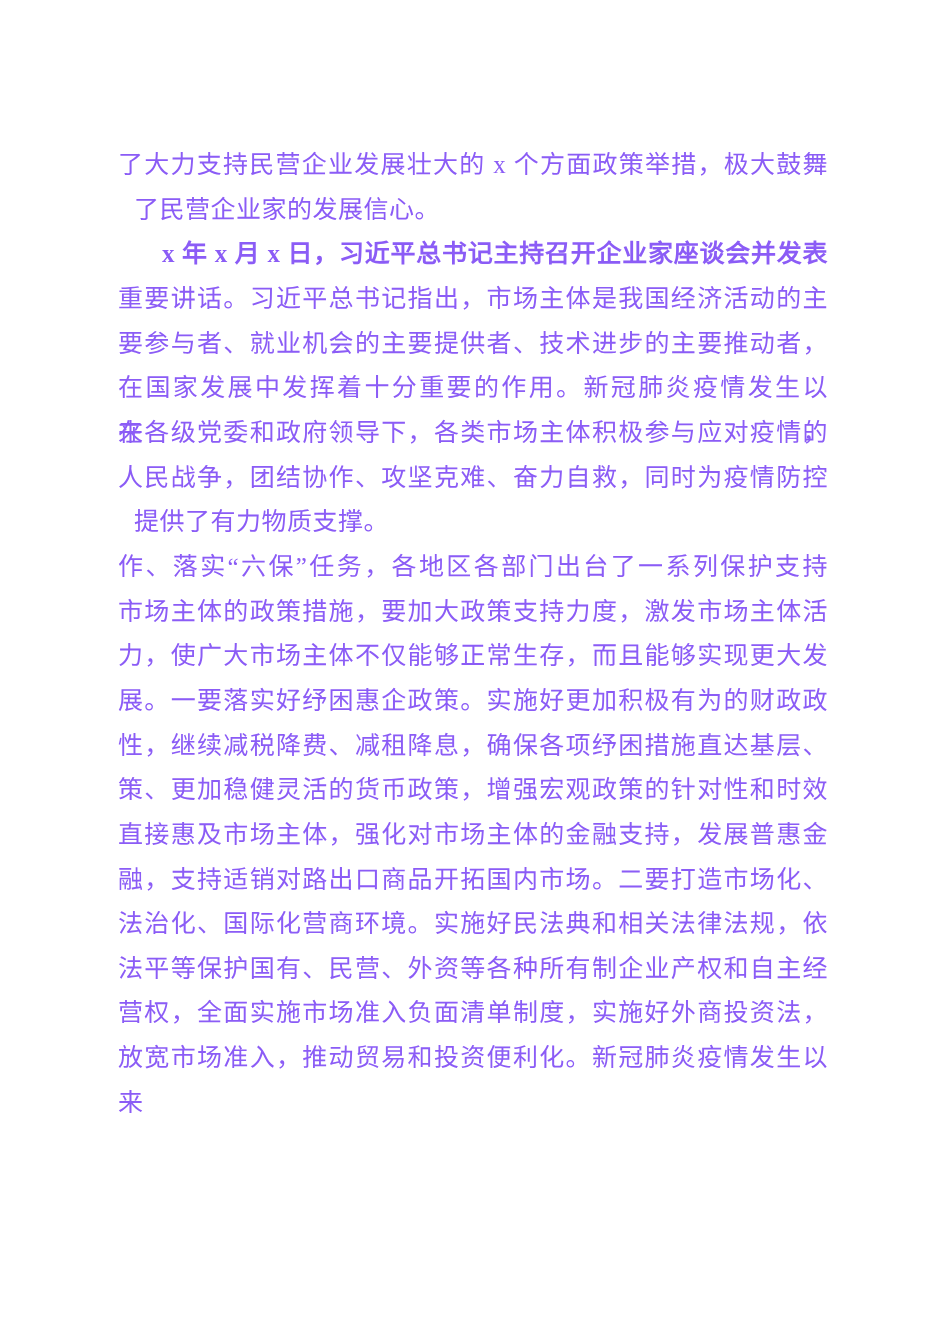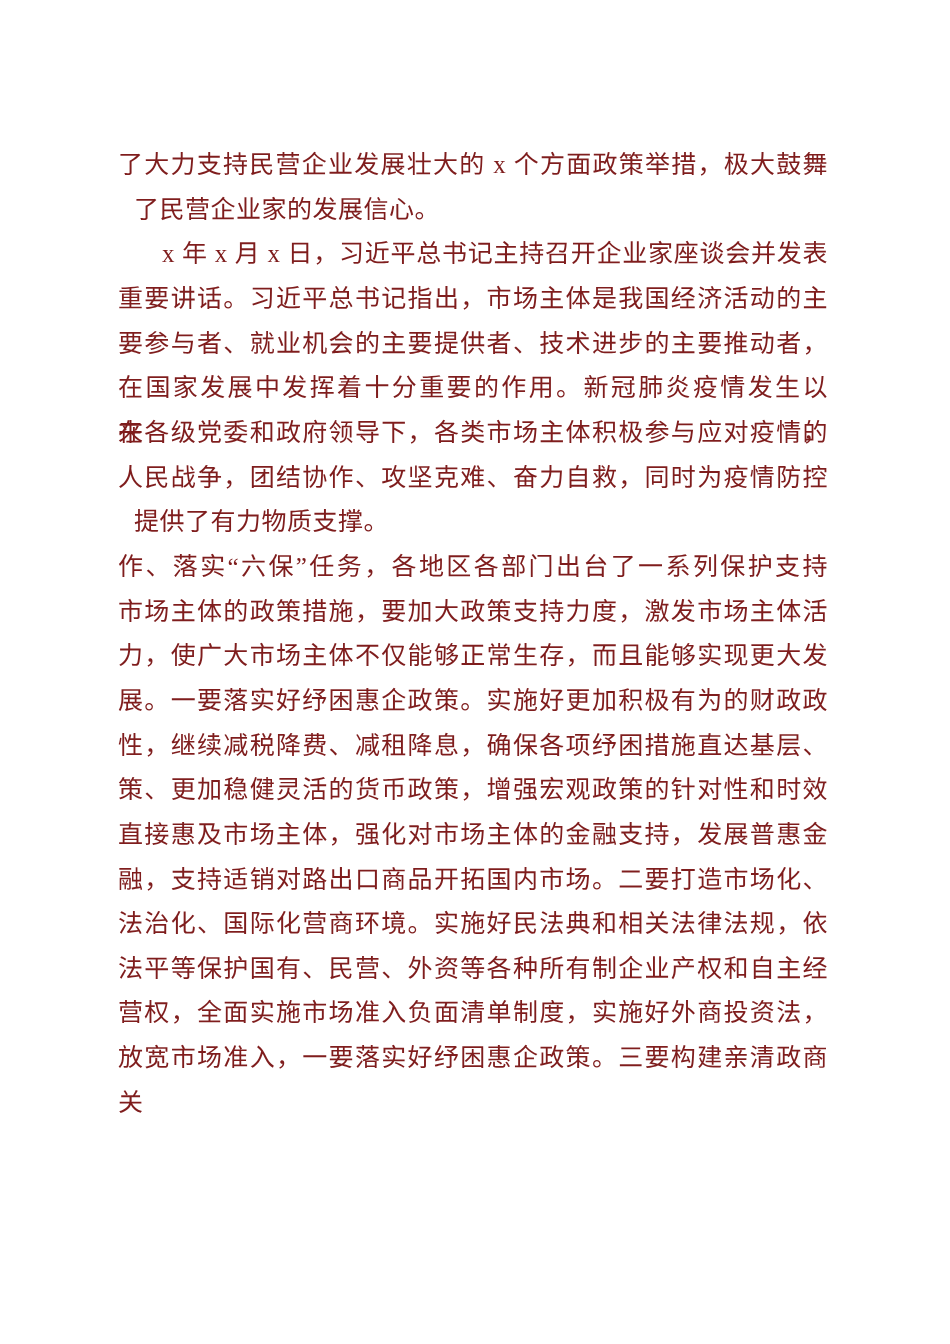--- a/index.html
+++ b/index.html
@@ -20,21 +20,21 @@
     top: 0;
     width: 950px;
     height: 1344px;
     background: #ffffff;
   }
   .text-block {
     position: absolute;
     left: 118px;
     top: 143px;
     width: 710px;
-    color: #7f1d1d;
+    color: #8b5cf6;
     font-size: 25px;
     line-height: 44.66px;
     letter-spacing: 0.5px;
   }
   .paragraph {
     margin: 0;
     padding: 0;
   }
   .text-line {
     text-align: justify;
@@ -42,20 +42,21 @@
     text-justify: inter-character;
     height: 44.66px;
     overflow: visible;
   }
   .text-line.short-last {
     text-align-last: left;
     margin-left: 16px;
   }
   .text-line.indented {
     padding-left: 44px;
+    font-weight: bold;
   }
 </style>
 </head>
 <body>
 
 <div class="page">
   <div class="text-block" id="text-block">
       <div class="paragraph">
         <div class="text-line">了大力支持民营企业发展壮大的 x 个方面政策举措，极大鼓舞</div>
         <div class="text-line short-last">了民营企业家的发展信心。</div>
@@ -74,16 +75,16 @@
         <div class="text-line">市场主体的政策措施，要加大政策支持力度，激发市场主体活</div>
         <div class="text-line">力，使广大市场主体不仅能够正常生存，而且能够实现更大发</div>
         <div class="text-line">展。一要落实好纾困惠企政策。实施好更加积极有为的财政政</div>
         <div class="text-line">性，继续减税降费、减租降息，确保各项纾困措施直达基层、</div>
         <div class="text-line">策、更加稳健灵活的货币政策，增强宏观政策的针对性和时效</div>
         <div class="text-line">直接惠及市场主体，强化对市场主体的金融支持，发展普惠金</div>
         <div class="text-line">融，支持适销对路出口商品开拓国内市场。二要打造市场化、</div>
         <div class="text-line">法治化、国际化营商环境。实施好民法典和相关法律法规，依</div>
         <div class="text-line">法平等保护国有、民营、外资等各种所有制企业产权和自主经</div>
         <div class="text-line">营权，全面实施市场准入负面清单制度，实施好外商投资法，</div>
-        <div class="text-line">放宽市场准入，一要落实好纾困惠企政策。三要构建亲清政商关</div>
+        <div class="text-line">放宽市场准入，推动贸易和投资便利化。新冠肺炎疫情发生以来</div>
       </div>
     </div>
 </div>
 
 </body></html>

